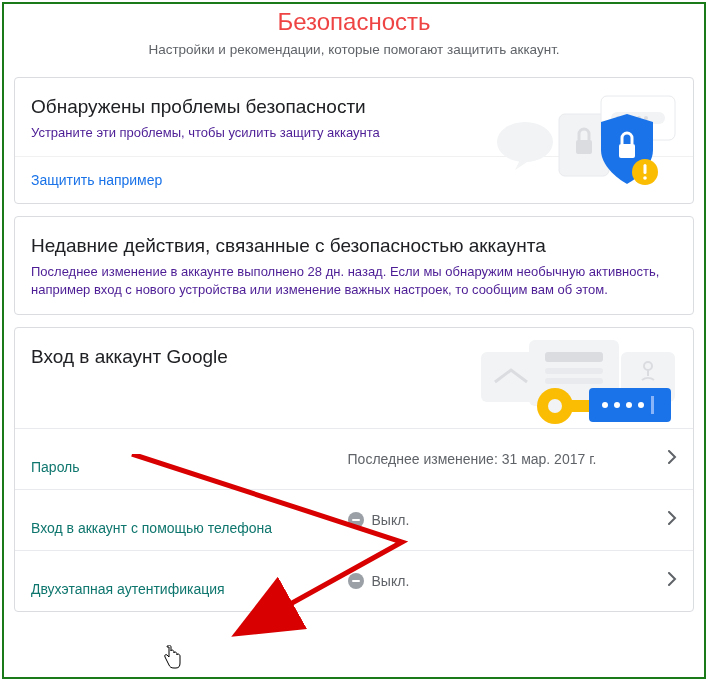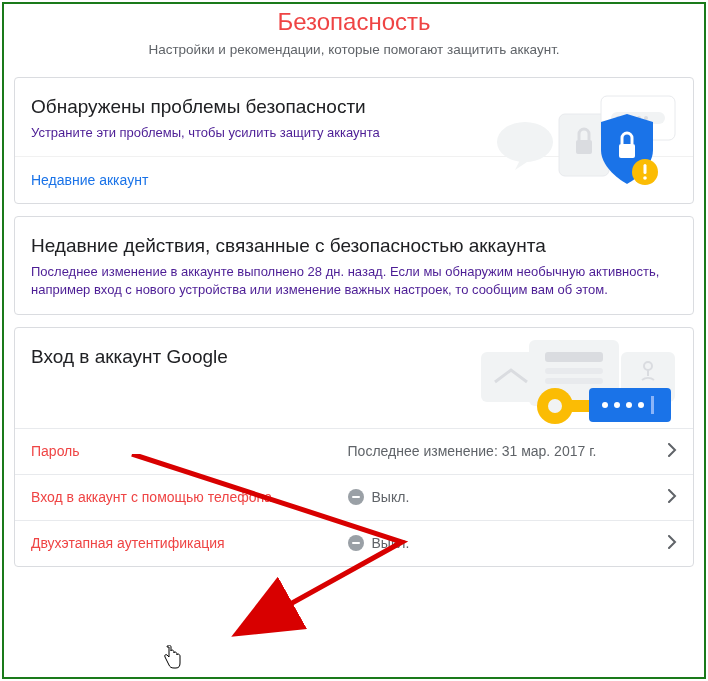--- a/index.html
+++ b/index.html
@@ -50,21 +50,21 @@
     pointer-events: none;
   }
   .rows { }
   .row {
     display: flex; align-items: center;
     border-top: 1px solid #e8eaed;
     padding: 14px 16px;
     cursor: pointer;
     font-size: 14px;
   }
-  .row-label { flex: 0 0 49%; color: #ef4444; }
+  .row-label { flex: 0 0 49%; color: #0f766e; margin-top: 16px; }
   .row-value { flex: 1; color: #5f6368; display:flex; align-items:center; gap:8px; }
   .row-chevron { color:#5f6368; }
   .off-dot {
     width: 16px; height: 16px; border-radius: 50%; background:#9aa0a6;
     display:inline-flex; align-items:center; justify-content:center;
     position: relative;
   }
   .off-dot::after {
     content:""; width:8px; height:2px; background:#fff; border-radius:1px; display:block;
   }
@@ -112,21 +112,21 @@
         <path d="M120 36 L146 28 L172 36 V64 C172 84 146 98 146 98 C146 98 120 84 120 64 Z" fill="#1a73e8"></path>
         <rect x="138" y="58" width="16" height="14" rx="2" fill="#fff"></rect>
         <path d="M141 58 v-6 a5 5 0 0 1 10 0 v6" stroke="#fff" stroke-width="3" fill="none"></path>
 
         <circle cx="164" cy="86" r="13" fill="#fbbc04"></circle>
         <rect x="162.5" y="78" width="3" height="10" rx="1.5" fill="#fff"></rect>
         <circle cx="164" cy="92" r="1.8" fill="#fff"></circle>
       </svg>
     </div>
     <div class="card-link-row">
-      <span class="card-link">Недавние аккаунт</span>
+      <span class="card-link">Защитить например</span>
     </div>
   </div>
 
   <div class="card">
     <div class="card-body">
       <div class="card-title">Недавние действия, связанные с безопасностью аккаунта</div>
       <div class="card-sub" style="max-width:640px;">Последнее изменение в аккаунте выполнено 28 дн. назад. Если мы обнаружим необычную активность, например вход с нового устройства или изменение важных настроек, то сообщим вам об этом.</div>
     </div>
   </div>
 

